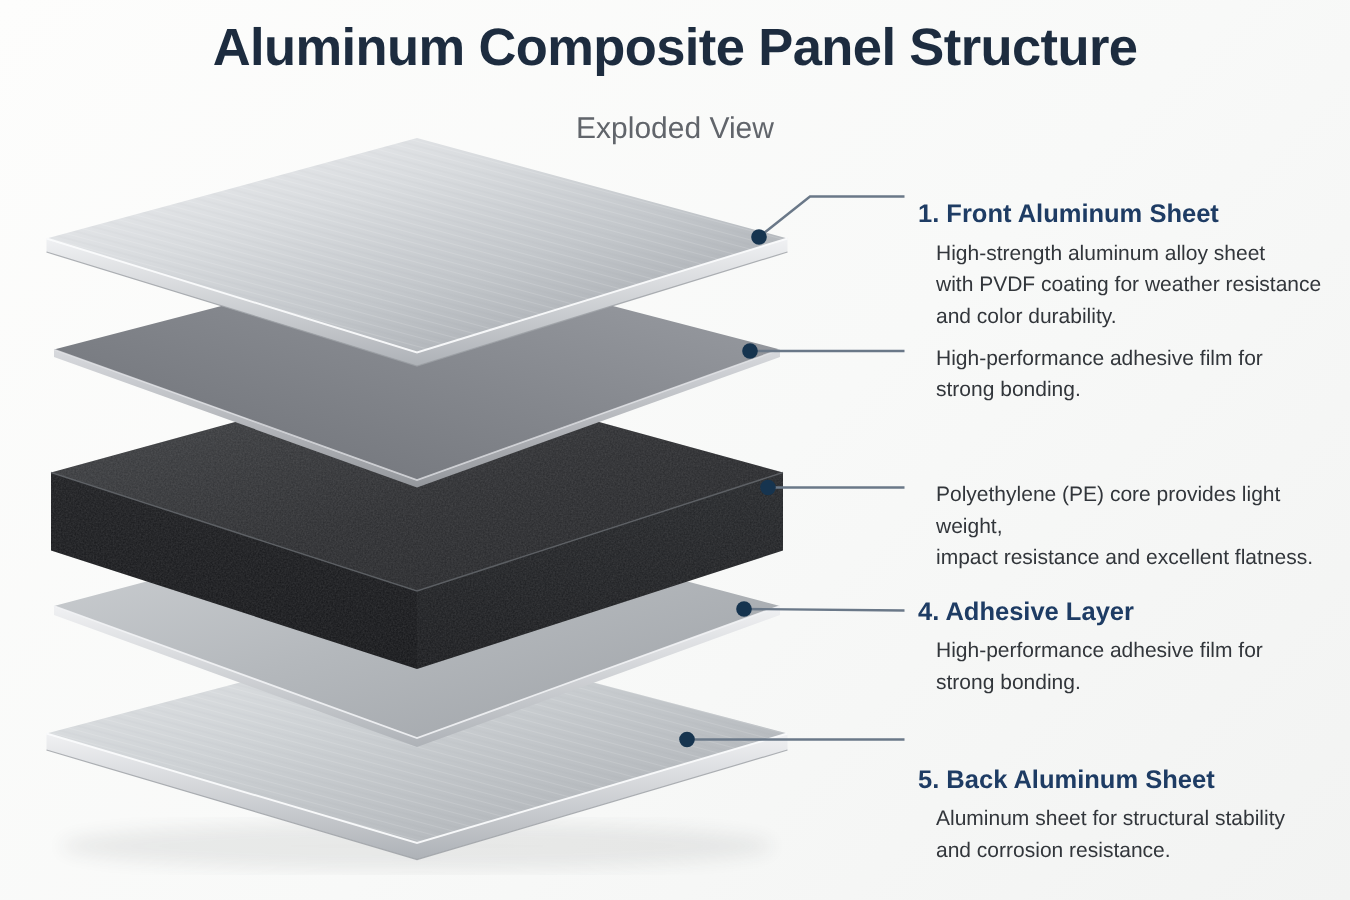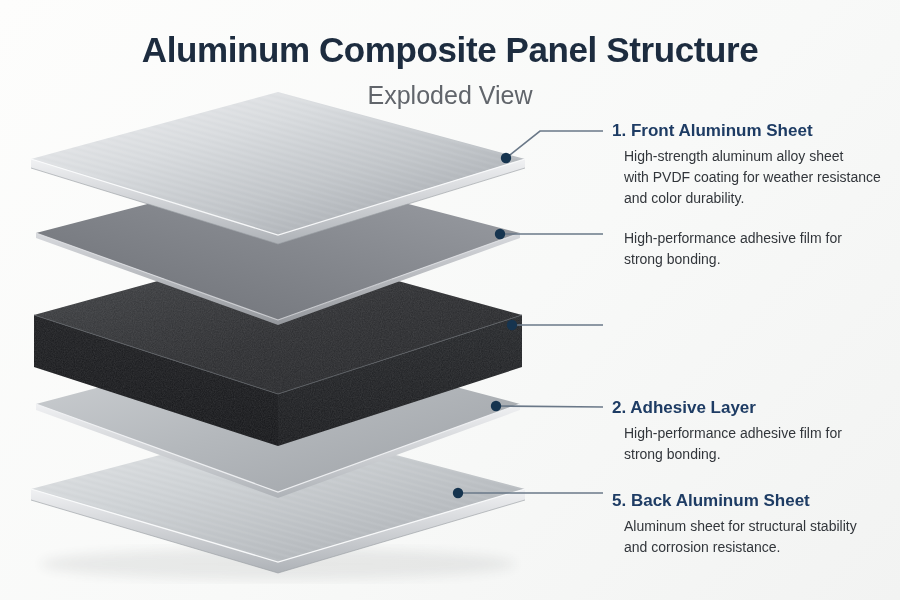--- a/index.html
+++ b/index.html
@@ -3,24 +3,24 @@
 <meta charset="utf-8">
 <style>
   html,body{margin:0;padding:0;background:#e9e9e9;}
   .stage{
     position:relative;width:900px;height:600px;overflow:hidden;
     background:linear-gradient(135deg,#fdfdfc 0%,#f8f9f8 55%,#f2f3f2 100%);
     font-family:"Liberation Sans", sans-serif;
   }
   .hdr{position:absolute;top:0;left:0;width:900px;text-align:center;}
   .title{
-    margin:0;padding-top:30px;font-size:35px;font-weight:bold;
+    margin:0;padding-top:12px;font-size:35px;font-weight:bold;
     letter-spacing:-0.4px;color:#1d2c3f;
   }
-  .subtitle{margin:4px;padding-top:7px;font-size:25px;color:#61656b;font-weight:400;}
+  .subtitle{margin:16px;padding-top:7px;font-size:20px;color:#61656b;font-weight:400;}
   svg{position:absolute;top:0;left:0;}
   .label{position:absolute;left:612px;width:285px;}
   .label h3{margin:0;font-size:17px;font-weight:bold;color:#1e3c64;line-height:21px;}
   .label p{margin:5px 0 0 12px;font-size:14px;color:#32363b;line-height:21px;white-space:pre-line;}
 </style>
 </head>
 <body>
 
 <div class="stage">
 
@@ -144,40 +144,42 @@
       <circle cx="496" cy="406" r="5.2"></circle>
       <circle cx="458" cy="493" r="5.2"></circle>
     </g>
   </svg>
 
   <div class="hdr">
     <h1 class="title">Aluminum Composite Panel Structure</h1>
     <div class="subtitle">Exploded View</div>
   </div>
 
-  <div class="label" style="top:120px">
+  <div class="label" style="top:132px">
     <h3>1. Front Aluminum Sheet</h3>
     <p>High-strength aluminum alloy sheet
 with PVDF coating for weather resistance
 and color durability.</p>
   </div>
 
   <div class="label" style="top:223px">
     <p>High-performance adhesive film for
 strong bonding.</p>
   </div>
 
   <div class="label" style="top:314px">
+    <p>Polyethylene (PE) core provides light weight,
+impact resistance and excellent flatness.</p>
   </div>
 
   <div class="label" style="top:397px">
-    <h3>2. Adhesive Layer</h3>
+    <h3>4. Adhesive Layer</h3>
     <p>High-performance adhesive film for
 strong bonding.</p>
   </div>
 
-  <div class="label" style="top:490px">
+  <div class="label" style="top:509px">
     <h3>5. Back Aluminum Sheet</h3>
     <p>Aluminum sheet for structural stability
 and corrosion resistance.</p>
   </div>
 
 </div>
 
 </body></html>

